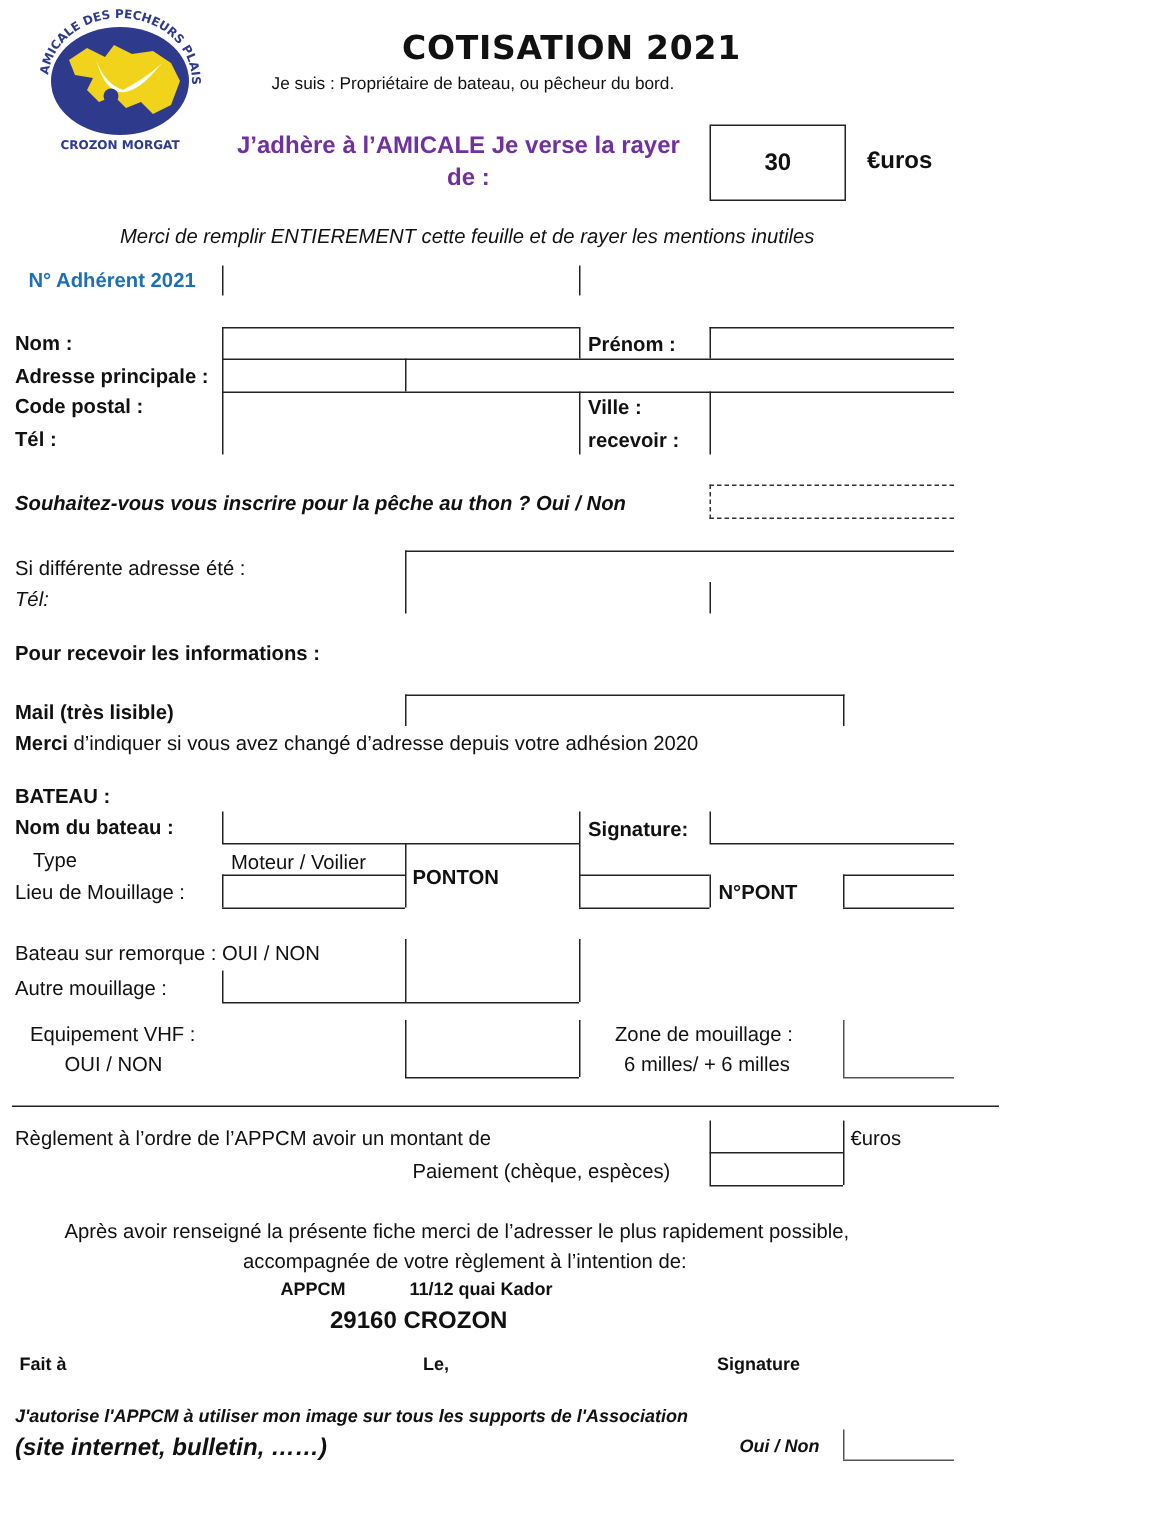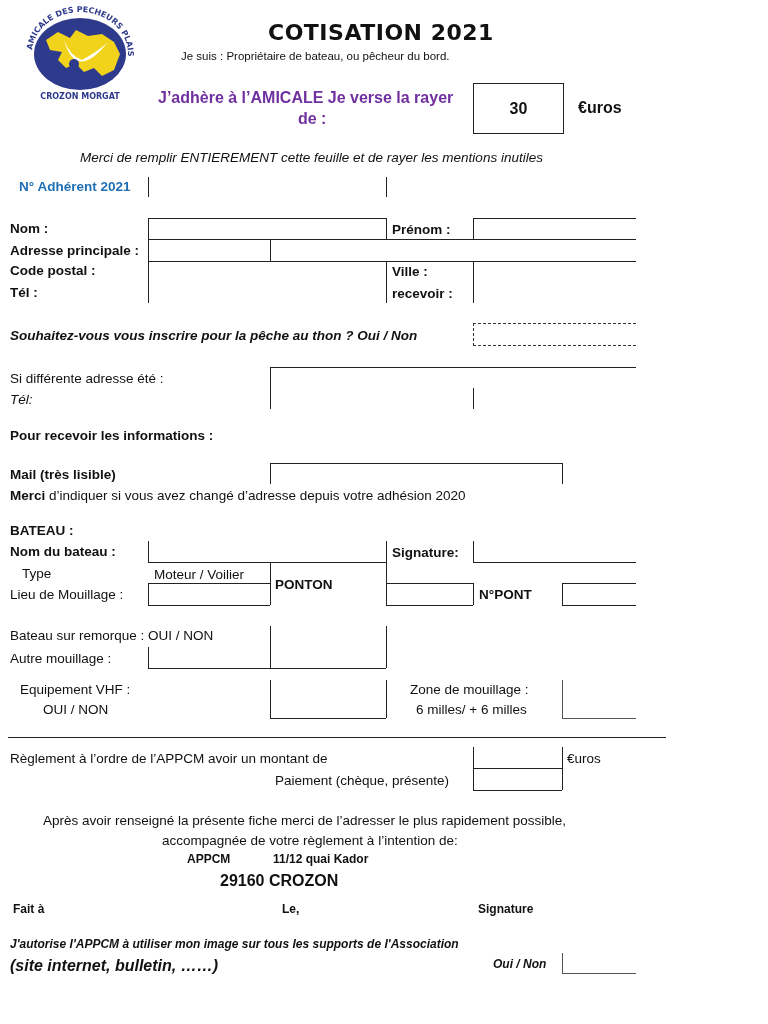--- a/index.html
+++ b/index.html
@@ -150,21 +150,21 @@
 
 <div class="abs" style="left:410px; top:682px;">Zone de mouillage :</div>
 <div class="abs" style="left:416px; top:702px;">6 milles/ + 6 milles</div>
 <div class="line vl gray" style="left:562px; top:680px; height:38px;"></div>
 <div class="line hl gray" style="left:562px; top:718px; width:74px;"></div>
 <input class="field" style="left: 564px; top: 681px; width: 72px; height: 37px;" value="">
 
 <div class="line hl" style="left:8px; top:737px; width:658px;"></div>
 
 <div class="abs" style="left:10px; top:751px;">Règlement à l’ordre de l’APPCM avoir un montant de</div>
-<div class="abs" style="left:275px; top:773px;">Paiement  (chèque, présente)</div>
+<div class="abs" style="left:275px; top:773px;">Paiement  (chèque, espèces)</div>
 <div class="line vl" style="left:473px; top:747px; height:43px;"></div>
 <div class="line vl" style="left:562px; top:747px; height:43px;"></div>
 <div class="line hl" style="left:473px; top:768px; width:89px;"></div>
 <div class="line hl" style="left:473px; top:790px; width:89px;"></div>
 <input class="field" style="left: 475px; top: 748px; width: 86px; height: 20px;" value="">
 <div class="abs" style="left:567px; top:751px;">€uros</div>
 <input class="field" style="left: 475px; top: 769px; width: 86px; height: 21px;" value="">
 
 <div class="abs" style="left:43px; top:813px;">Après avoir renseigné la présente fiche merci de l’adresser le plus rapidement possible,</div>
 <div class="abs" style="left:162px; top:833px;">accompagnée de votre règlement à l’intention de:</div>

